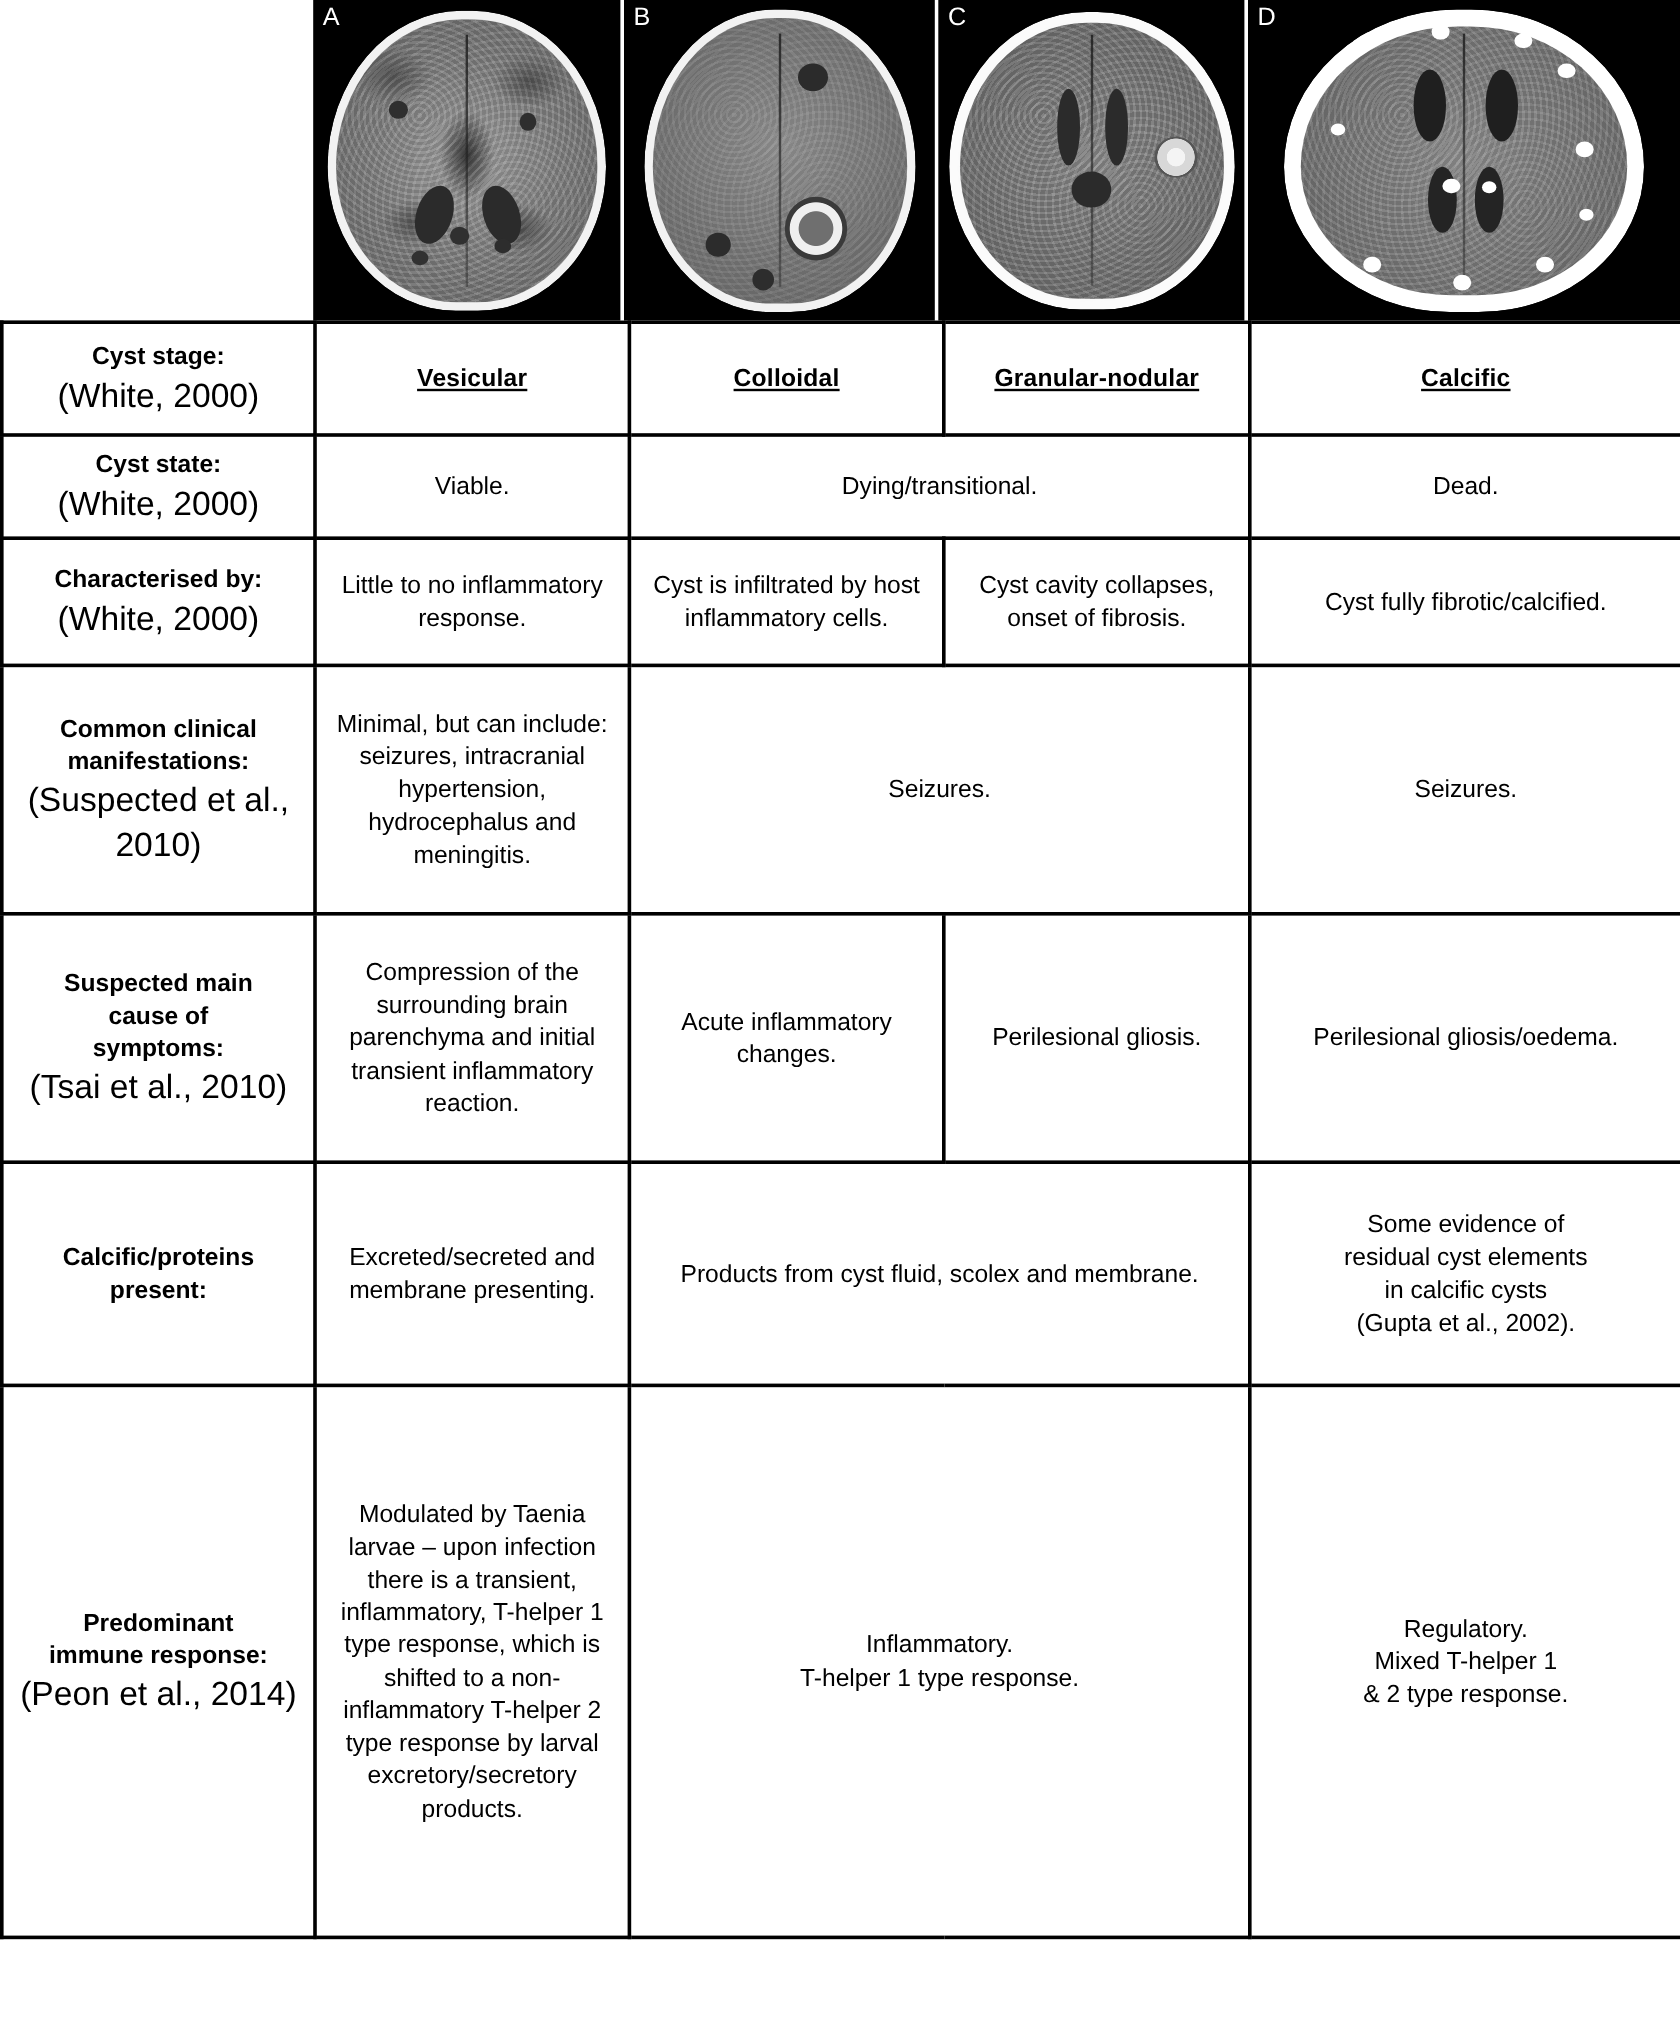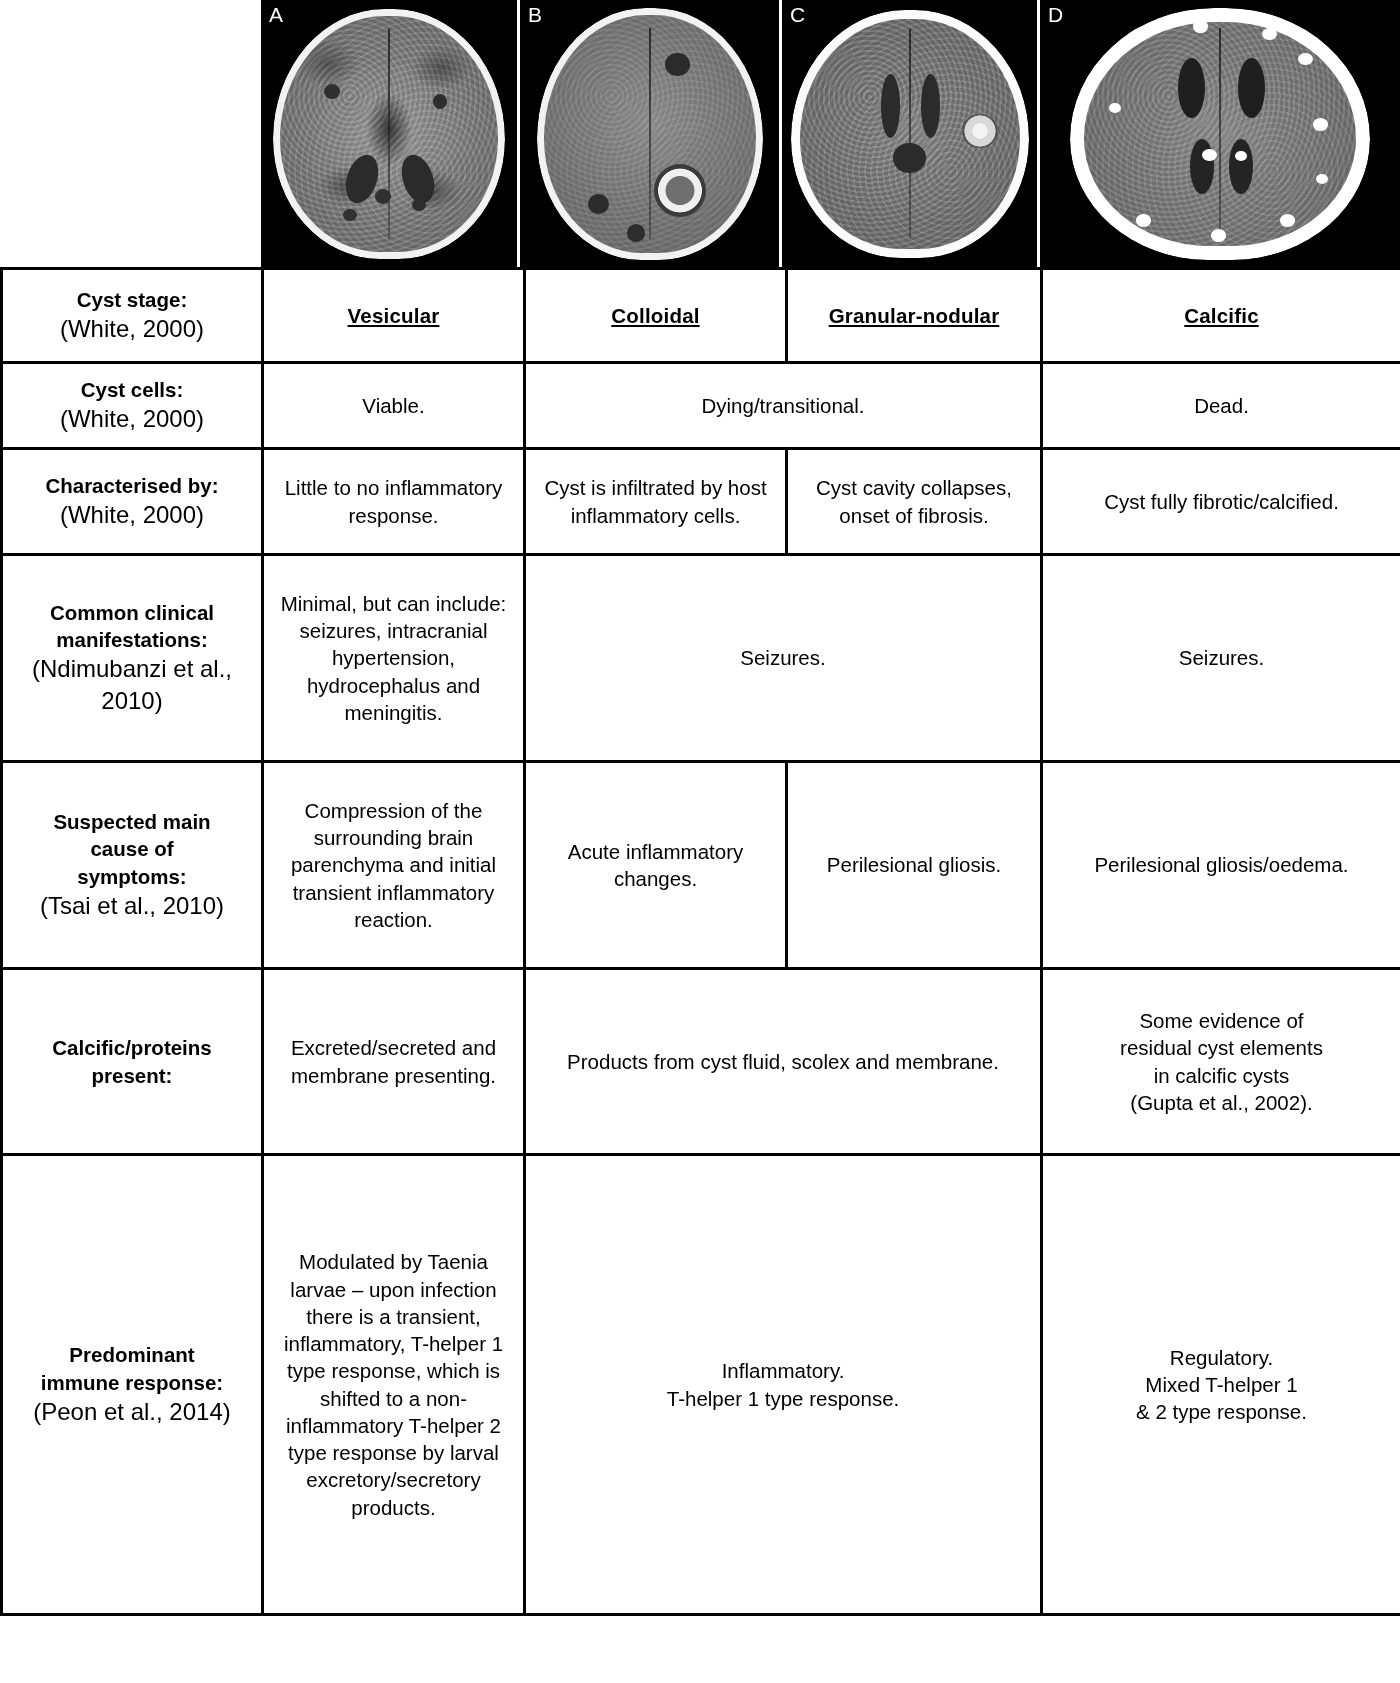--- a/index.html
+++ b/index.html
@@ -103,21 +103,21 @@
   }
   td.rowhead{
     background:#d4d4d4;
     text-align:center;
     padding:8px 6px;
     font-size:21.5px;
     line-height:1.27;
     margin-top:36px;
   }
   td.rowhead .hd{font-weight:bold;display:block;}
-  td.rowhead .cite{font-weight:normal;display:block;font-size:24px;}
+  td.rowhead .cite{font-weight:normal;display:block;font-size:28px;}
 
   td.stagehead{
     background:#8f8f8f;
     font-weight:bold;
     font-size:23px;
     letter-spacing:.2px;
     text-decoration:underline;
   }
   .cellline{display:block;}
 </style>
@@ -217,21 +217,21 @@
           <span class="cite">(White, 2000)</span>
         </td>
         <td class="stagehead">Vesicular</td>
         <td class="stagehead">Colloidal</td>
         <td class="stagehead">Granular-nodular</td>
         <td class="stagehead">Calcific</td>
       </tr>
 
       <tr style="height:86px;">
         <td class="rowhead">
-          <span class="hd">Cyst cells:</span>
+          <span class="hd">Cyst state:</span>
           <span class="cite">(White, 2000)</span>
         </td>
         <td>Viable.</td>
         <td colspan="2">Dying/transitional.</td>
         <td>Dead.</td>
       </tr>
 
       <tr style="height:106px;">
         <td class="rowhead">
           <span class="hd">Characterised by:</span>
@@ -240,21 +240,21 @@
         <td>Little to no inflammatory response.</td>
         <td>Cyst is infiltrated by host inflammatory cells.</td>
         <td>Cyst cavity collapses, onset of fibrosis.</td>
         <td>Cyst fully fibrotic/calcified.</td>
       </tr>
 
       <tr style="height:207px;">
         <td class="rowhead">
           <span class="hd">Common clinical</span>
           <span class="hd">manifestations:</span>
-          <span class="cite">(Ndimubanzi et al.,</span>
+          <span class="cite">(Suspected et al.,</span>
           <span class="cite">2010)</span>
         </td>
         <td>Minimal, but can include: seizures, intracranial hypertension, hydrocephalus and meningitis.</td>
         <td colspan="2">Seizures.</td>
         <td>Seizures.</td>
       </tr>
 
       <tr style="height:207px;">
         <td class="rowhead">
           <span class="hd">Suspected main</span>

